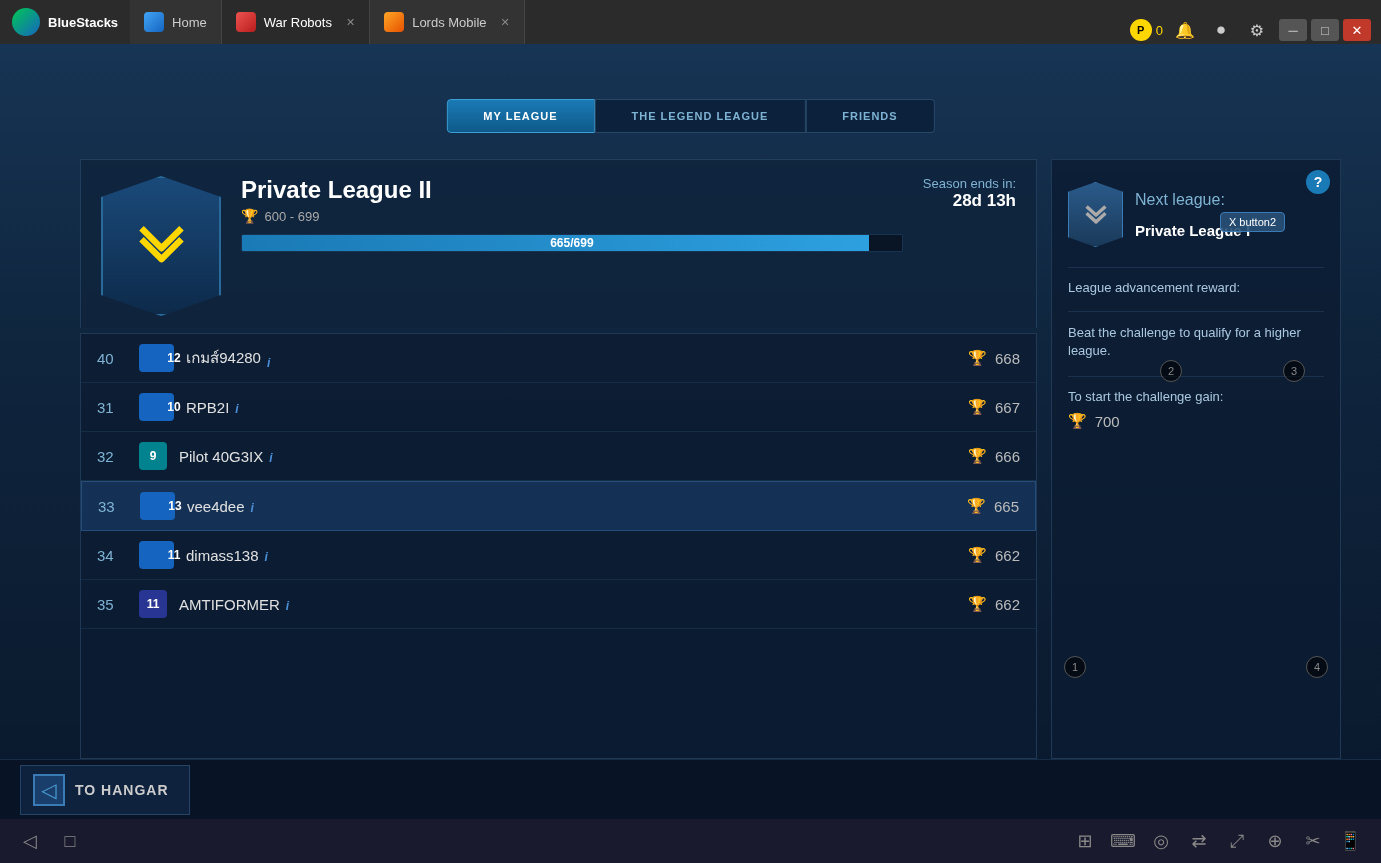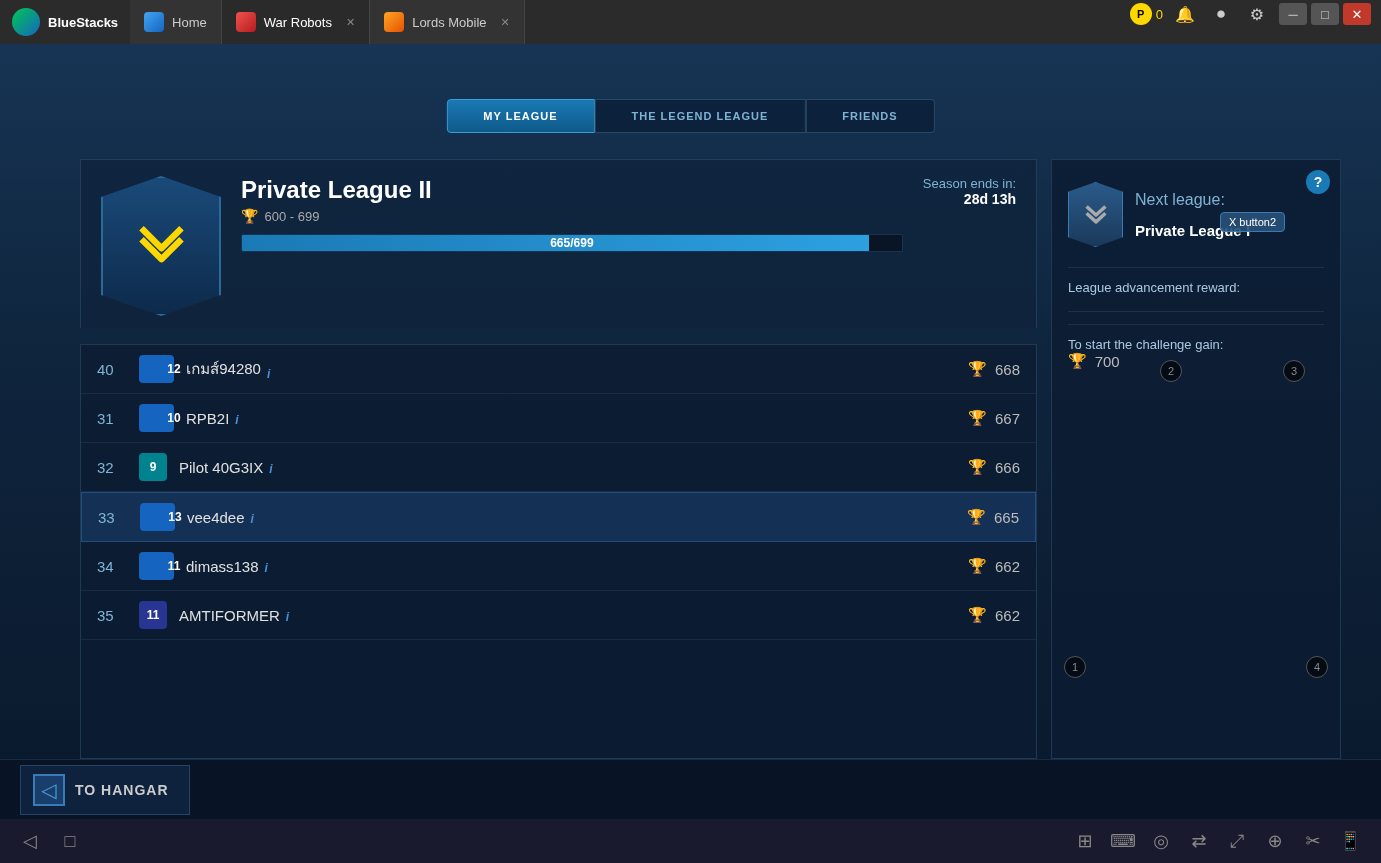--- a/index.html
+++ b/index.html
@@ -9,21 +9,21 @@
       overflow: hidden;
       font-family: Arial, sans-serif;
       background: #1a2535;
     }
 
     
     .title-bar {
       height: 44px;
       background: #2b2b2b;
       display: flex;
-      align-items: flex-start;
+      align-items: flex-end;
       justify-content: space-between;
       gap: 44px;
     }
     .title-bar-left {
       display: flex;
       align-items: center;
       height: 100%;
     }
     .bluestacks-logo {
       display: flex;
@@ -172,21 +172,21 @@
       bottom: 60px;
       display: flex;
       gap: 14px;
     }
 
     
     .left-panel {
       flex: 1;
       display: flex;
       flex-direction: column;
-      gap: 16px;
+      gap: 5px;
     }
 
     
     .league-header {
       background: rgba(15,35,60,0.85);
       border: 1px solid rgba(60,100,140,0.4);
       border-bottom: none;
       padding: 16px 20px 12px 20px;
       display: flex;
       align-items: flex-start;
@@ -253,21 +253,21 @@
       font-weight: bold;
     }
 
     .season-info {
       text-align: right;
       color: #7fb3d3;
       font-size: 13px;
     }
     .season-time {
       color: #fff;
-      font-size: 14px;
+      font-size: 17px;
       font-weight: bold;
     }
 
     
     .league-list {
       background: rgba(12,28,50,0.85);
       border: 1px solid rgba(60,100,140,0.4);
       flex: 1;
       overflow-y: auto;
     }
@@ -429,21 +429,21 @@
     .challenge-text {
       color: #aac8e0;
       font-size: 13px;
       line-height: 1.4;
       margin-bottom: 16px;
     }
 
     .challenge-gain {
       color: #aac8e0;
       font-size: 13px;
-      margin-bottom: 0;
+      margin-bottom: 8px;
     }
     .gain-value {
       display: flex;
       align-items: center;
       gap: 8px;
       color: #bbb;
       font-size: 15px;
     }
 
     
@@ -725,20 +725,23 @@
       </div>
 
       <div class="divider-line"></div>
 
       <div class="reward-section">
         <div class="reward-label">League advancement reward:</div>
       </div>
 
       <div class="divider-line"></div>
 
+      <div class="reward-section">
+        <div class="challenge-text">Beat the challenge to qualify for a higher league.</div>
+      </div>
 
       <div class="divider-line"></div>
 
       <div class="reward-section">
         <div class="challenge-gain">To start the challenge gain:</div>
         <div class="gain-value">
           <span>🏆</span>
           <span>700</span>
         </div>
       </div>

